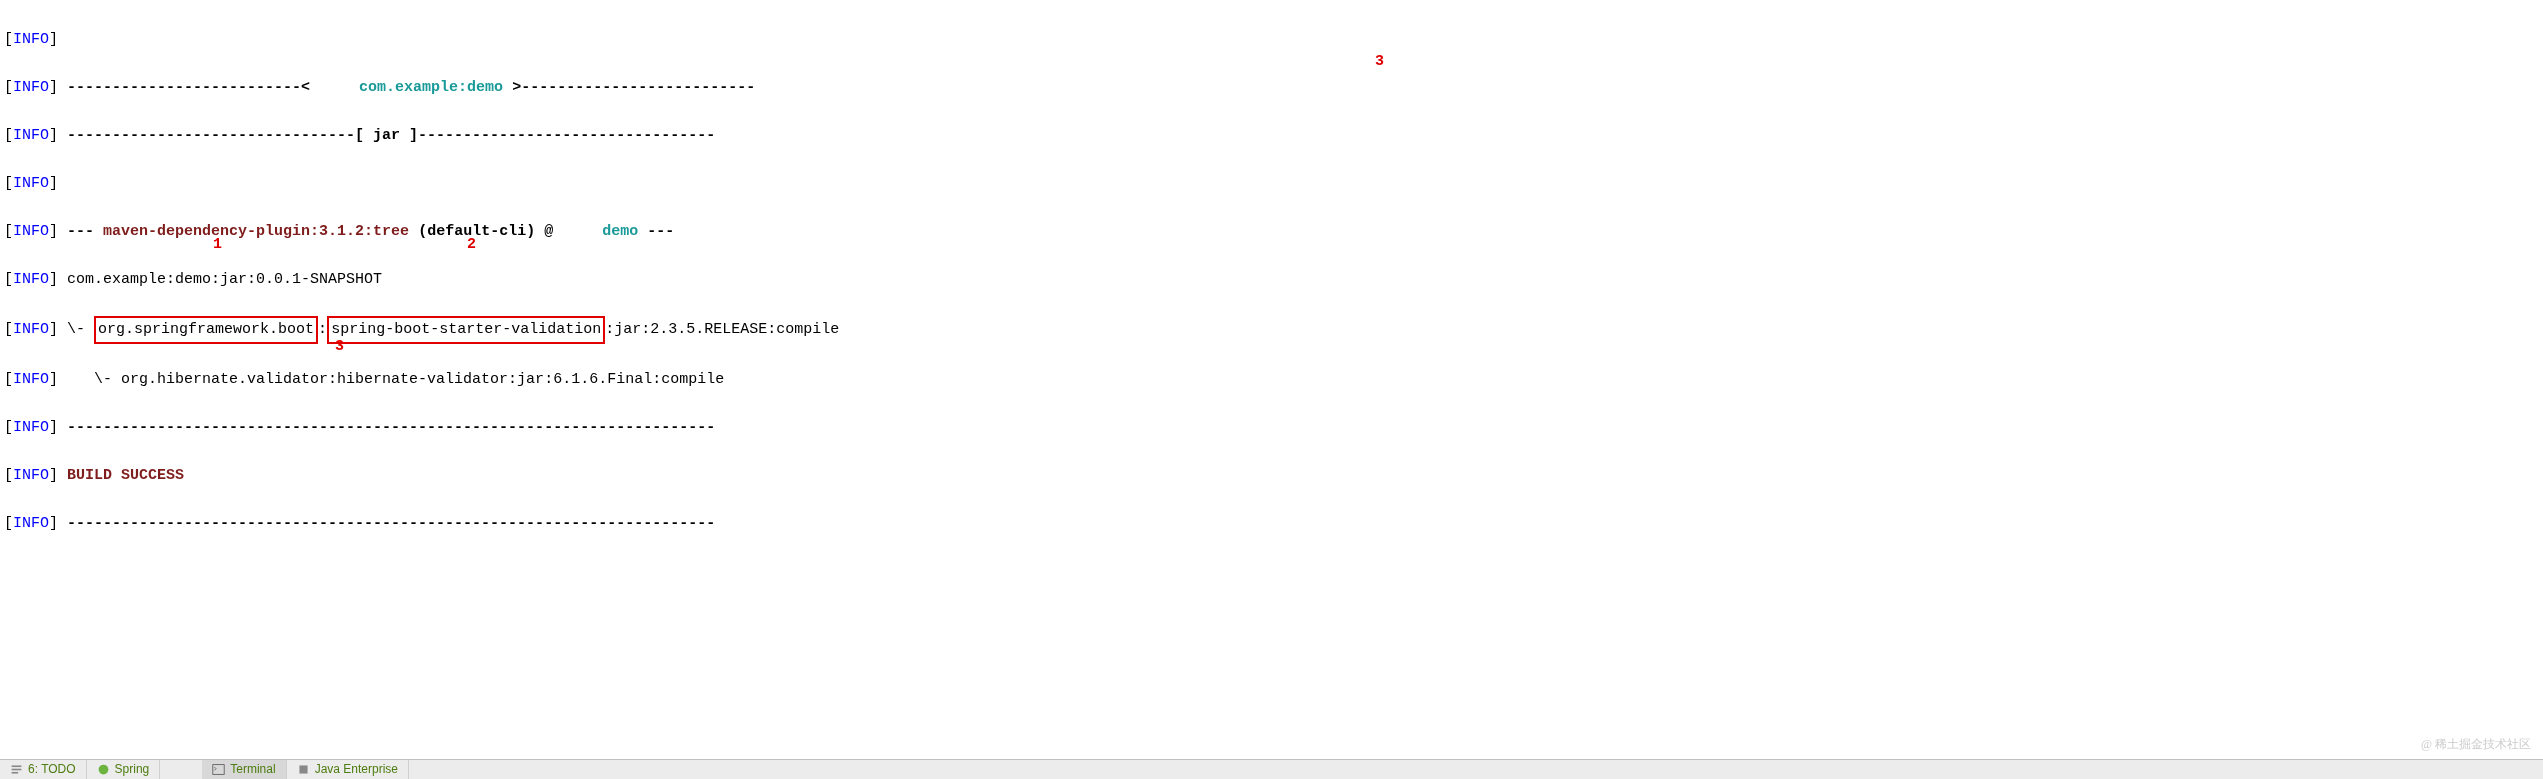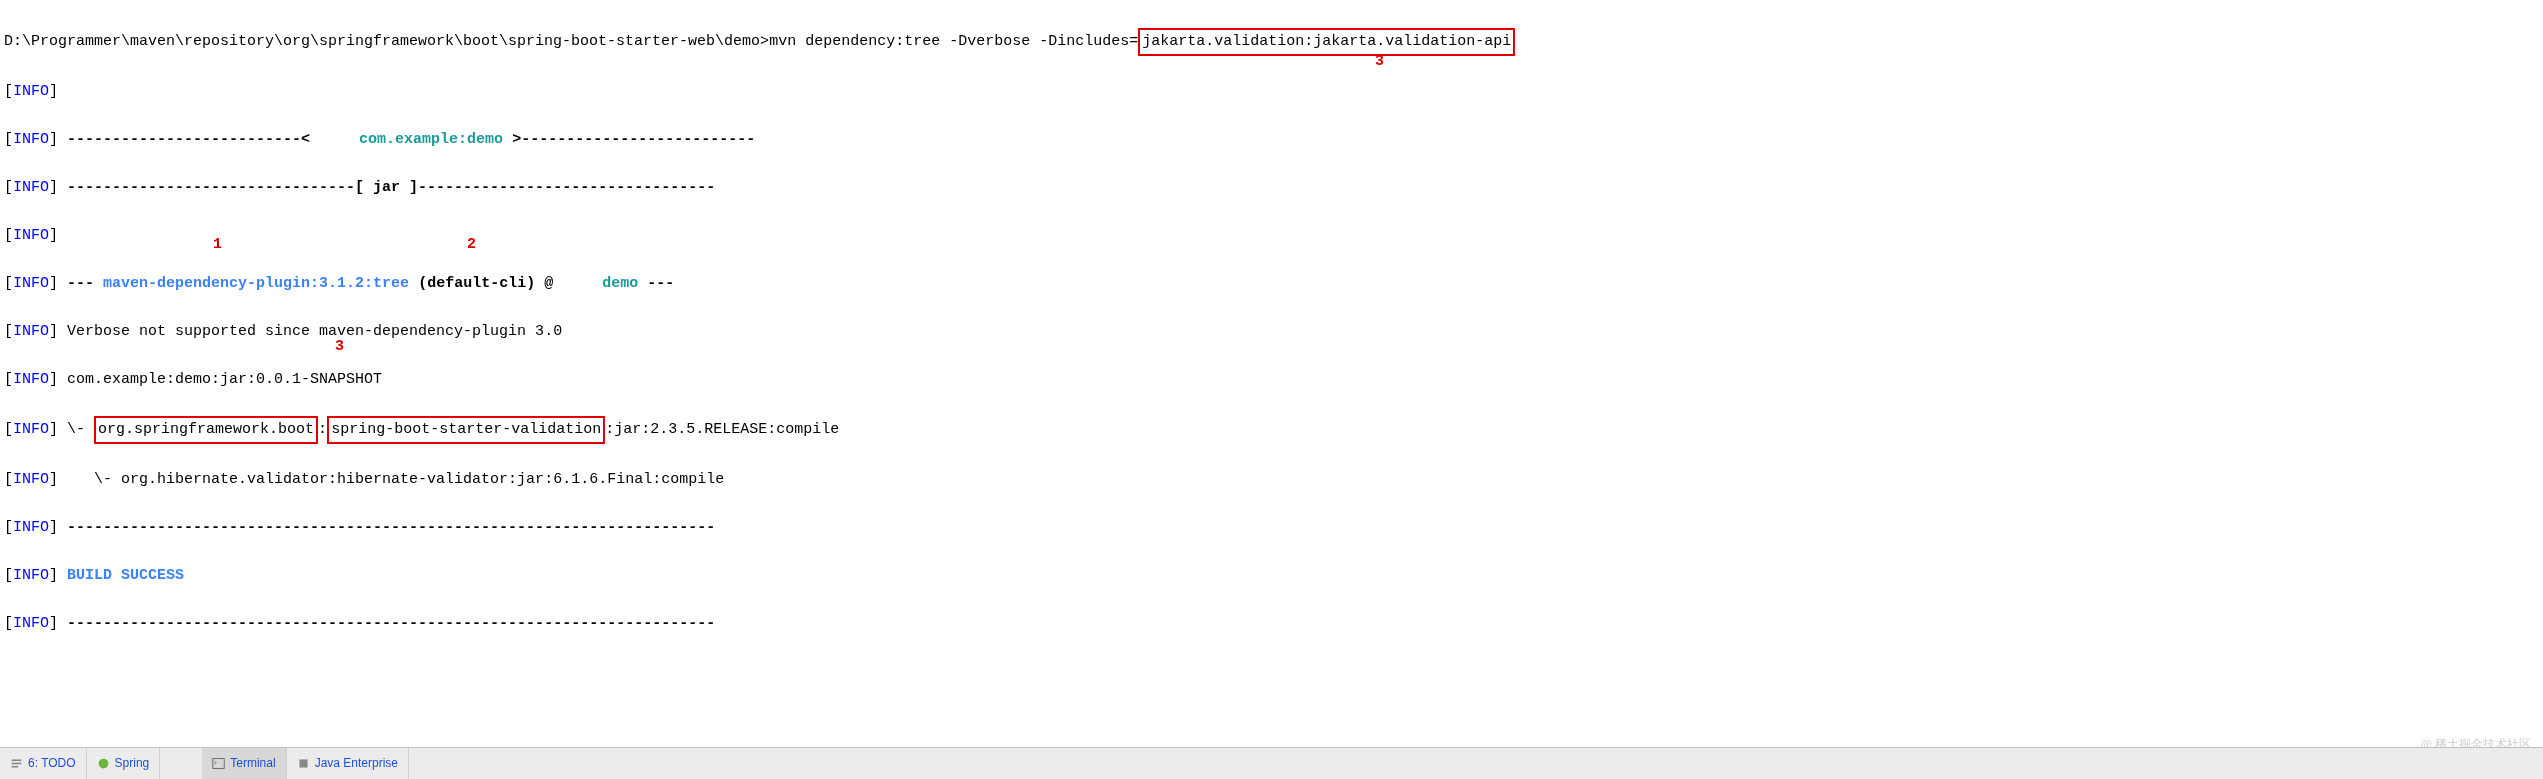--- a/index.html
+++ b/index.html
@@ -24,21 +24,21 @@
     .line {
       display: block;
     }
     .bracket {
       color: #000000;
     }
     .info-text {
       color: #0000FF;
     }
     .green-text {
-      color: #3b82f6;
+      color: #7f1d1d;
     }
     .teal-text {
       color: #1B9A9A;
       margin-left: 40px;
     }
     .bold {
       font-weight: bold;
     }
     .red-box {
       border: 2px solid #E00000;
@@ -64,28 +64,28 @@
     }
     .anno-3b {
       left: 335px;
       top: 335px;
     }
     .status-bar {
       position: absolute;
       bottom: 0;
       left: 0;
       right: 0;
-      height: 32px;
+      height: 20px;
       background: #ECECEC;
       border-top: 1px solid #C0C0C0;
       display: flex;
       align-items: center;
       font-family: Arial, sans-serif;
       font-size: 12px;
-      color: #1d4ed8;
+      color: #4d7c0f;
     }
     .status-item {
       display: flex;
       align-items: center;
       padding: 0 10px;
       height: 100%;
       border-right: 1px solid #D0D0D0;
       gap: 5px;
       cursor: pointer;
     }
@@ -103,27 +103,25 @@
     }
     .icon-svg {
       width: 13px;
       height: 13px;
     }
   </style>
 </head>
 <body>
 
 <div class="terminal-content">
-<span class="line"><span>D:\Programmer\maven\repository\org\springframework\boot\spring-boot-starter-web\demo&gt;</span><span>mvn dependency:tree -Dverbose -Dincludes=</span><span class="red-box">jakarta.validation:jakarta.validation-api</span></span>
 <span class="line"><span class="bracket">[</span><span class="info-text">INFO</span><span class="bracket">]</span></span>
 <span class="line"><span class="bracket">[</span><span class="info-text">INFO</span><span class="bracket">]</span><span class="bold"> --------------------------&lt; </span><span class="teal-text bold">com.example:demo</span><span class="bold"> &gt;--------------------------</span></span>
 <span class="line"><span class="bracket">[</span><span class="info-text">INFO</span><span class="bracket">]</span><span class="bold"> --------------------------------[ jar ]---------------------------------</span></span>
 <span class="line"><span class="bracket">[</span><span class="info-text">INFO</span><span class="bracket">]</span></span>
 <span class="line"><span class="bracket">[</span><span class="info-text">INFO</span><span class="bracket">]</span><span class="bold"> --- </span><span class="green-text bold">maven-dependency-plugin:3.1.2:tree</span><span class="bold"> (default-cli) @ </span><span class="teal-text bold">demo</span><span class="bold"> ---</span></span>
-<span class="line"><span class="bracket">[</span><span class="info-text">INFO</span><span class="bracket">]</span><span> Verbose not supported since maven-dependency-plugin 3.0</span></span>
 <span class="line"><span class="bracket">[</span><span class="info-text">INFO</span><span class="bracket">]</span><span> com.example:demo:jar:0.0.1-SNAPSHOT</span></span>
 <span class="line"><span class="bracket">[</span><span class="info-text">INFO</span><span class="bracket">]</span><span> \- </span><span class="red-box">org.springframework.boot</span><span>:</span><span class="red-box">spring-boot-starter-validation</span><span>:jar:2.3.5.RELEASE:compile</span></span>
 <span class="line"><span class="bracket">[</span><span class="info-text">INFO</span><span class="bracket">]</span><span>    \- org.hibernate.validator:hibernate-validator:jar:6.1.6.Final:compile</span></span>
 <span class="line"><span class="bracket">[</span><span class="info-text">INFO</span><span class="bracket">]</span><span class="bold"> ------------------------------------------------------------------------</span></span>
 <span class="line"><span class="bracket">[</span><span class="info-text">INFO</span><span class="bracket">]</span><span class="green-text bold"> BUILD SUCCESS</span></span>
 <span class="line"><span class="bracket">[</span><span class="info-text">INFO</span><span class="bracket">]</span><span class="bold"> ------------------------------------------------------------------------</span></span>
 
 
 </div>
 

